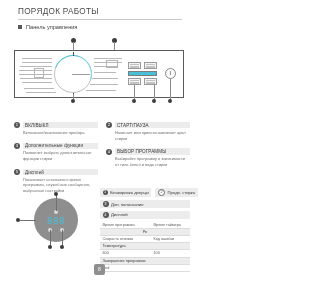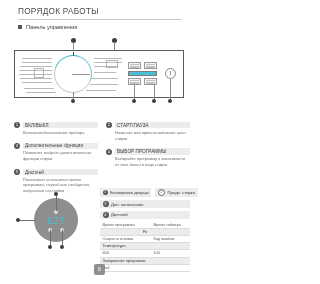--- a/index.html
+++ b/index.html
@@ -275,21 +275,21 @@
           <span class="ih-txt ih-bg">ВЫБОР ПРОГРАММЫ</span>
         </div>
         <div class="desc">Выбирайте программу в зависимости от типа белья и вида стирки</div>
       </div>
 
     </div>
   </div>
 
   <div class="disp-wrap">
     <div class="disp-circle"></div>
-    <div class="digits">627</div>
+    <div class="digits">888</div>
 
     <div class="icn" style="left:38px;top:18px;"></div>
     <div class="icn" style="left:32px;top:36px;"></div>
     <div class="icn" style="left:44px;top:36px;"></div>
 
     <div class="dlead" style="left:39.5px;top:2px;width:1px;height:17px;"></div>
     <div class="dot sm" style="left:38px;top:0px;"></div>
 
     <div class="dlead" style="left:4px;top:27.5px;width:16px;height:1px;"></div>
     <div class="dot sm" style="left:0px;top:26px;"></div>

